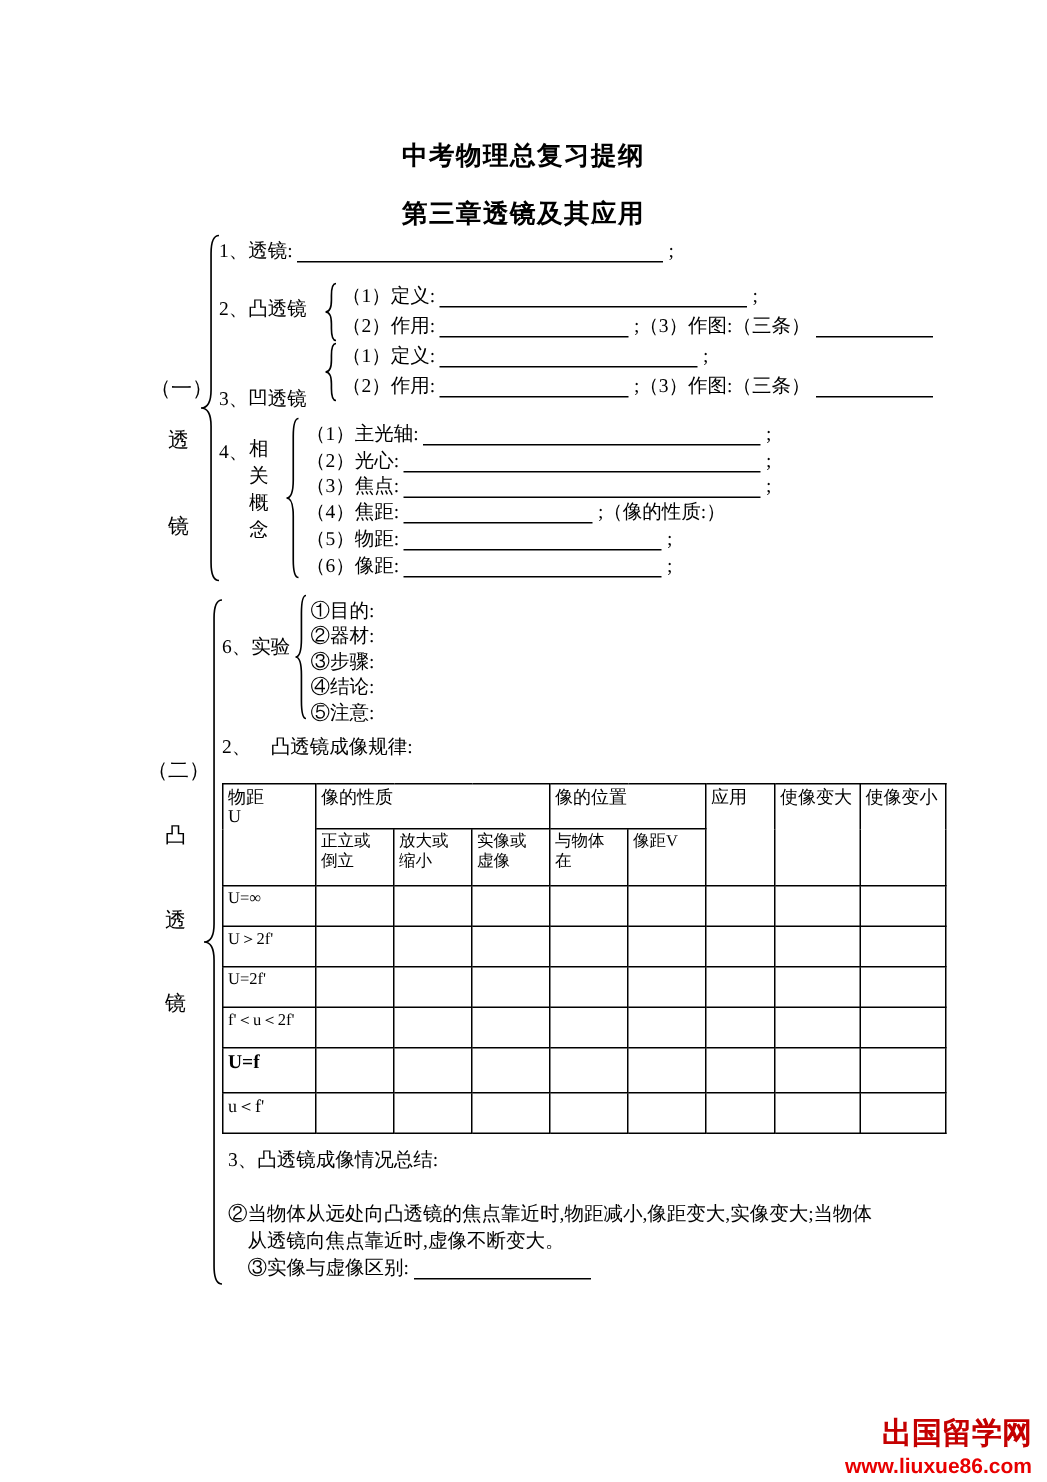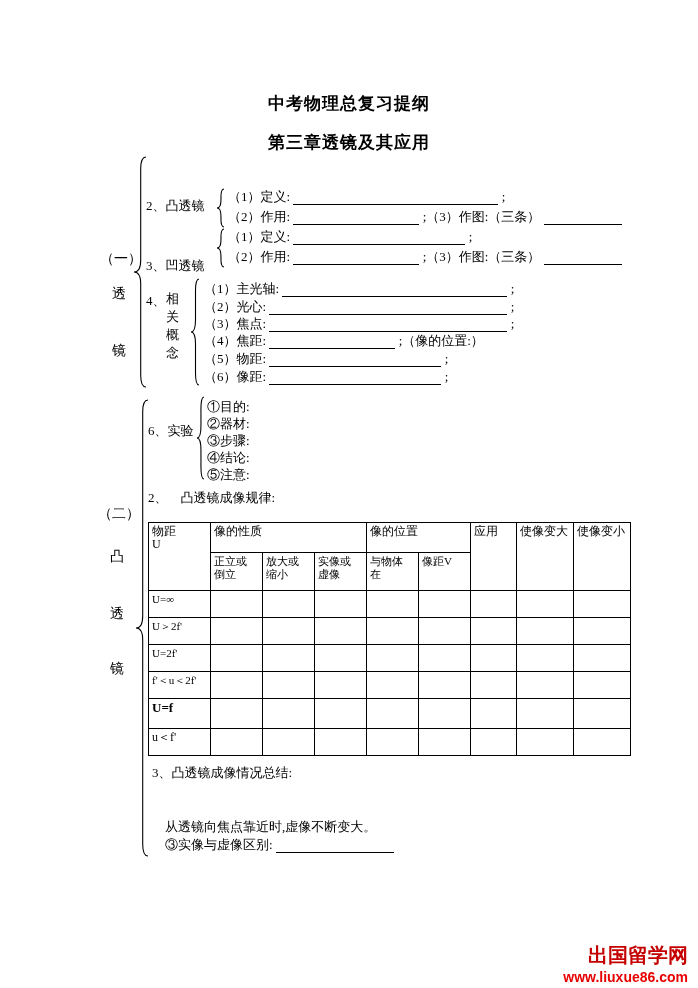--- a/index.html
+++ b/index.html
@@ -30,20 +30,25 @@
   <div class="abs title" style="left:0; top:92;  top:92px;">中考物理总复习提纲</div>
   <div class="abs title" style="left:0; top:131px;">第三章透镜及其应用</div>
 
   <div class="abs secnum" style="left:100px; top:250px;">（一）</div>
   <div class="abs vert" style="left:112px; top:285px;">透</div>
   <div class="abs vert" style="left:112px; top:342px;">镜</div>
   <svg class="brace" style="left:133px; top:156px;" width="14" height="232" viewBox="0 0 14 232">
       <path d="M 13 1 Q 7.700000000000001 1 7.700000000000001 13 L 7.700000000000001 104 Q 7.700000000000001 116 1 116 Q 7.700000000000001 116 7.700000000000001 128 L 7.700000000000001 219 Q 7.700000000000001 231 13 231" fill="none" stroke="#000" stroke-width="1.1"></path>
     </svg>
 
+  <div class="abs t" style="left:146px; top:158px;">
+    <span>1、透镜:</span>
+    <span class="blank" style="width:244px;"></span>
+    <span>;</span>
+  </div>
 
   <div class="abs t" style="left:146px; top:197px;">2、凸透镜</div>
   <svg class="brace" style="left:216px; top:188px;" width="9" height="40" viewBox="0 0 9 40">
       <path d="M 8 1 Q 4.95 1 4.95 9 L 4.95 12 Q 4.95 20 1 20 Q 4.95 20 4.95 28 L 4.95 31 Q 4.95 39 8 39" fill="none" stroke="#000" stroke-width="1.1"></path>
     </svg>
   <div class="abs t" style="left:228px; top:188px;">
     <span>（1）定义:</span>
     <span class="blank" style="width:205px;"></span>
     <span>;</span>
   </div>
@@ -90,21 +95,21 @@
     <span>;</span>
   </div>
   <div class="abs t" style="left:204px; top:315px;">
     <span>（3）焦点:</span>
     <span class="blank" style="width:238px;"></span>
     <span>;</span>
   </div>
   <div class="abs t" style="left:204px; top:332px;">
     <span>（4）焦距:</span>
     <span class="blank" style="width:126px;"></span>
-    <span>;（像的位置:）</span>
+    <span>;（像的性质:）</span>
   </div>
   <div class="abs t" style="left:204px; top:350px;">
     <span>（5）物距:</span>
     <span class="blank" style="width:172px;"></span>
     <span>;</span>
   </div>
   <div class="abs t" style="left:204px; top:368px;text-align:center;">
     <span>（6）像距:</span>
     <span class="blank" style="width:172px;"></span>
     <span>;</span>
@@ -226,20 +231,21 @@
           <td></td>
           <td></td>
           <td></td>
           <td></td>
           <td></td>
     </tr>
   </tbody>
     </table>
 
   <div class="abs t" style="left:152px; top:764px;">3、凸透镜成像情况总结:</div>
+  <div class="abs t" style="left:152px; top:800px;">②当物体从远处向凸透镜的焦点靠近时,物距减小,像距变大,实像变大;当物体</div>
   <div class="abs t" style="left:165px; top:836px;">
     <span>③实像与虚像区别:</span>
     <span class="blank" style="width:118px;"></span>
   </div>
   <div class="abs t" style="left:165px; top:818px;">从透镜向焦点靠近时,虚像不断变大。</div>
 
   <div class="abs" style="right:10px; top:942px; text-align:right;">
     <div class="wm-site">出国留学网</div>
     <div class="wm-url">www.liuxue86.com</div>
   </div>

